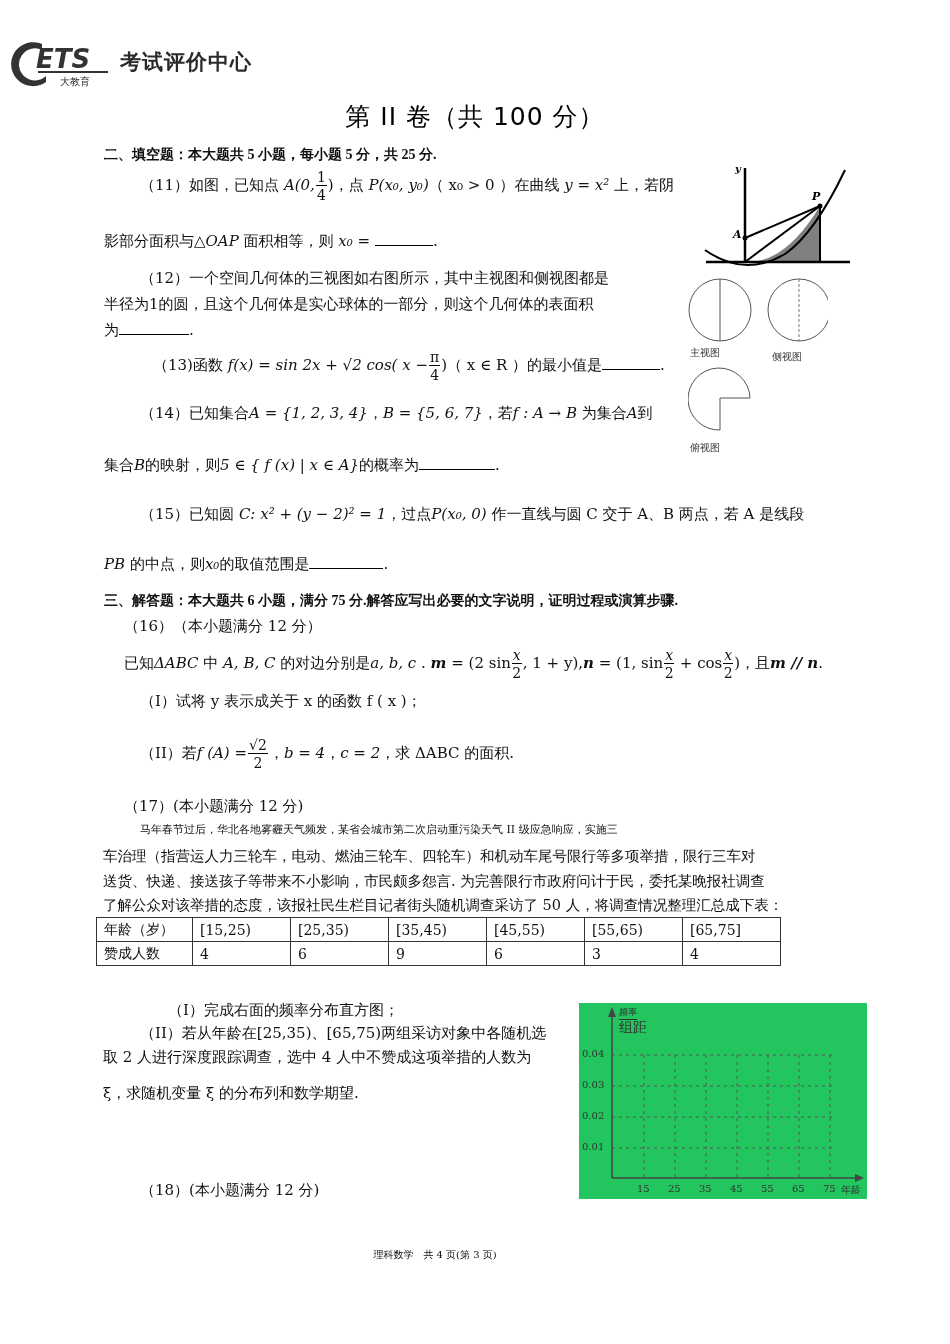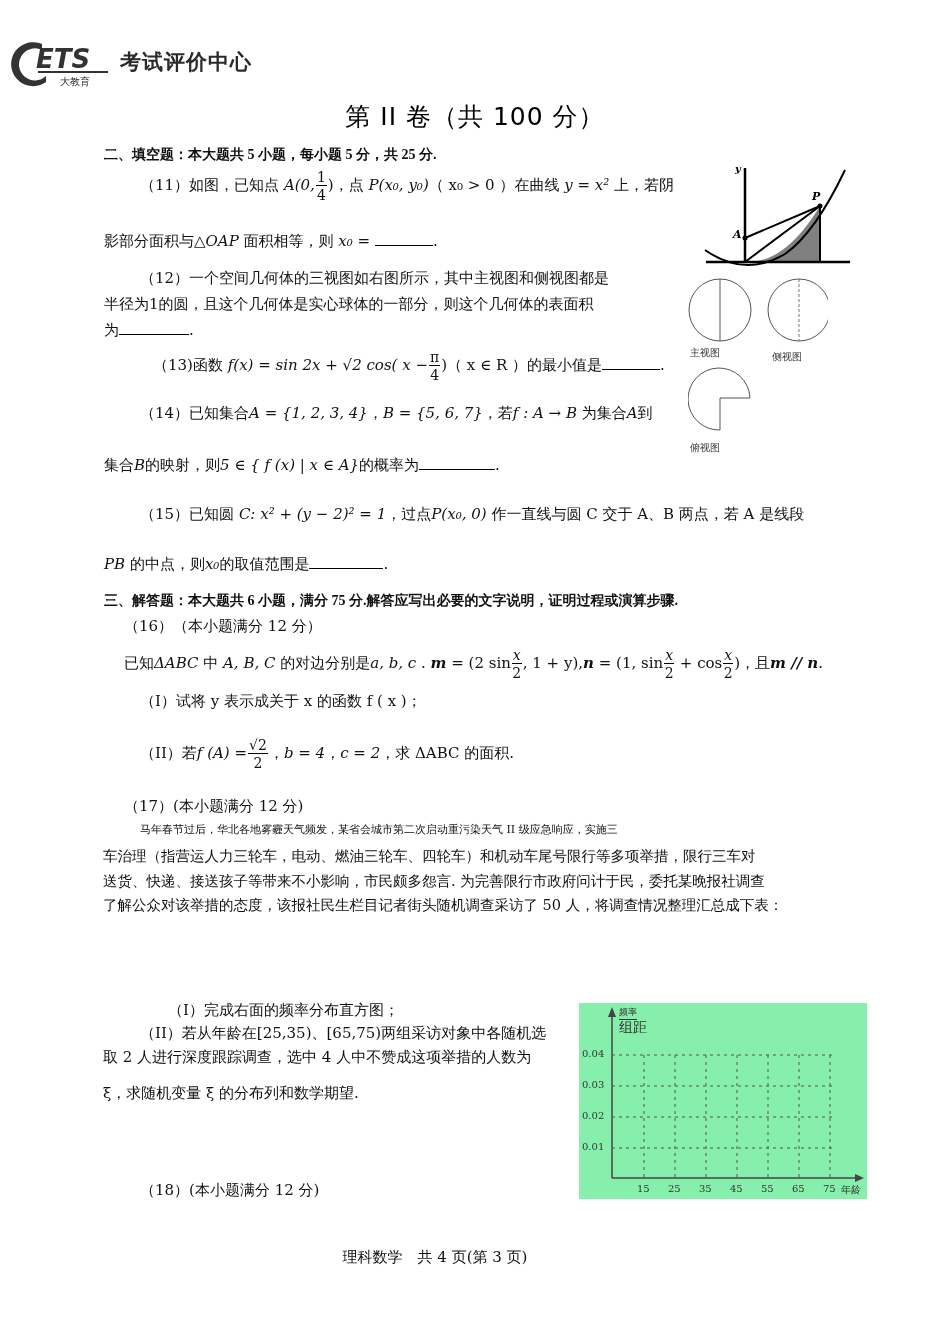--- a/index.html
+++ b/index.html
@@ -38,24 +38,24 @@
   table.survey {
     border-collapse: collapse; position: absolute; left: 96px; top: 917px;
     font-size: 14px;
   }
   table.survey td {
     border: 1px solid #333; height: 23px; padding: 0 0 0 7px; width: 90px;
     text-align: left;
   }
   table.survey td.first { width: 88px; }
   .hist-box {
-    left: 579px; top: 1003px; width: 288px; height: 196px; background: #86efac;
+    left: 579px; top: 1003px; width: 288px; height: 196px; background: #22c55e;
   }
   .hist-label { font-family: "DejaVu Serif", serif; font-size: 10px; color: #333; position: absolute; }
-  .footer { left: 0; width: 870px; top: 1248px; text-align: center; font-size: 15px; }
+  .footer { left: 0; width: 870px; top: 1248px; text-align: center; font-size: 10px; }
   .fig-label { font-family: "DejaVu Sans", sans-serif; font-size: 10px; color: #333; position: absolute; }
 </style>
 </head>
 <body>
 
 <div class="abs logo">
   <svg width="110" height="52" viewBox="0 0 110 52">
     <path d="M34 6 A22 22 0 1 0 38 44 L38 38 A16 16 0 1 1 34 12 Z" fill="#333"></path>
     <text x="28" y="30" font-family="DejaVu Sans, sans-serif" font-weight="bold" font-style="italic" font-size="26" fill="#333">ETS</text>
     <rect x="30" y="33" width="70" height="2" fill="#333"></rect>
@@ -167,20 +167,38 @@
 </div>
 
 <div class="abs line" style="left:124px; top:797px;">（17）(本小题满分 12 分)</div>
 <div class="abs line" style="left:140px; top:822px; font-size:11px;">马年春节过后，华北各地雾霾天气频发，某省会城市第二次启动重污染天气 II 级应急响应，实施三</div>
 <div class="abs line" style="left:103px; top:847px; font-size:14.5px;">车治理（指营运人力三轮车，电动、燃油三轮车、四轮车）和机动车尾号限行等多项举措，限行三车对</div>
 <div class="abs line" style="left:103px; top:872px; font-size:14.5px;">送货、快递、接送孩子等带来不小影响，市民颇多怨言. 为完善限行市政府问计于民，委托某晚报社调查</div>
 <div class="abs line" style="left:103px; top:896px; font-size:14.5px;text-align:right;">了解公众对该举措的态度，该报社民生栏目记者街头随机调查采访了 50 人，将调查情况整理汇总成下表：</div>
 
 <table class="survey">
   <tbody>
+      <tr>
+    <td class="first">年龄（岁）</td>
+    <td>[15,25)</td>
+    <td>[25,35)</td>
+    <td>[35,45)</td>
+    <td>[45,55)</td>
+    <td>[55,65)</td>
+    <td>[65,75]</td>
+  </tr>
+  <tr>
+    <td class="first">赞成人数</td>
+    <td>4</td>
+    <td>6</td>
+    <td>9</td>
+    <td>6</td>
+    <td>3</td>
+    <td>4</td>
+  </tr>
 </tbody>
   </table>
 
 <div class="abs line" style="left:140px; top:1001px;margin-left:28px;">（I）完成右面的频率分布直方图；</div>
 <div class="abs line" style="left:140px; top:1024px;">（II）若从年龄在[25,35)、[65,75)两组采访对象中各随机选</div>
 <div class="abs line" style="left:103px; top:1048px;">取 2 人进行深度跟踪调查，选中 4 人中不赞成这项举措的人数为</div>
 <div class="abs line" style="left:103px; top:1084px;">ξ，求随机变量 ξ 的分布列和数学期望.</div>
 
 <div class="abs hist-box">
   <svg width="288" height="196" viewBox="0 0 288 196">

